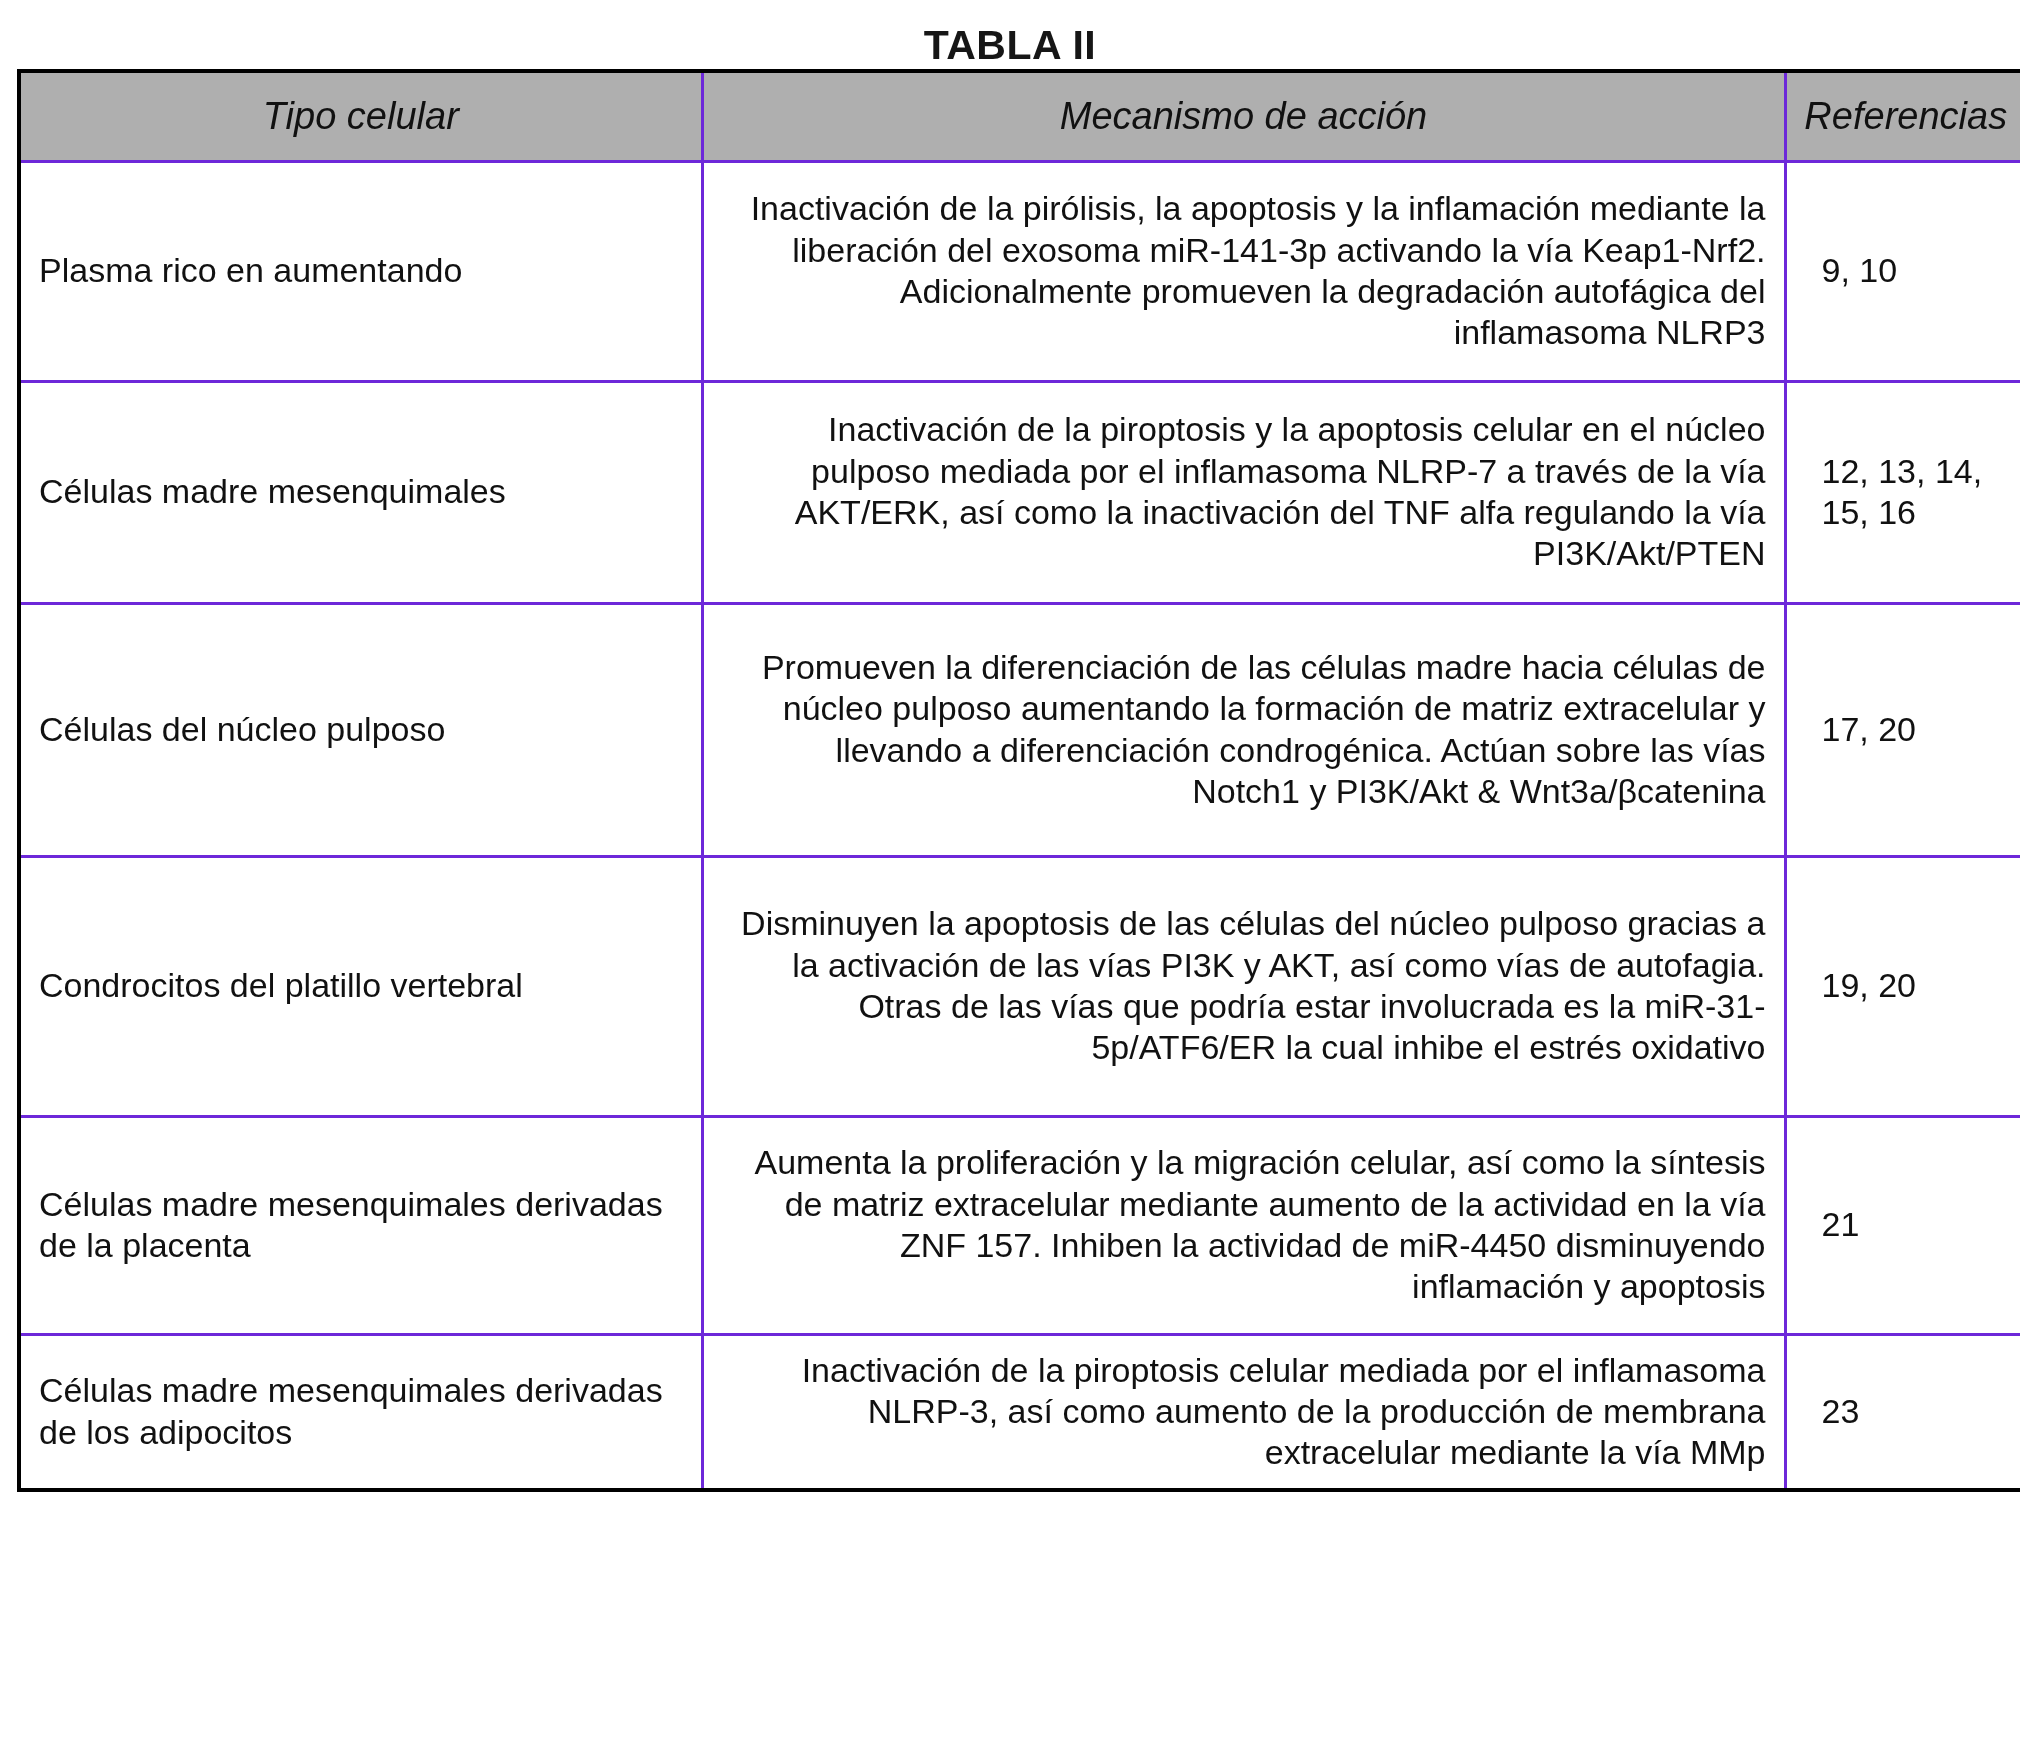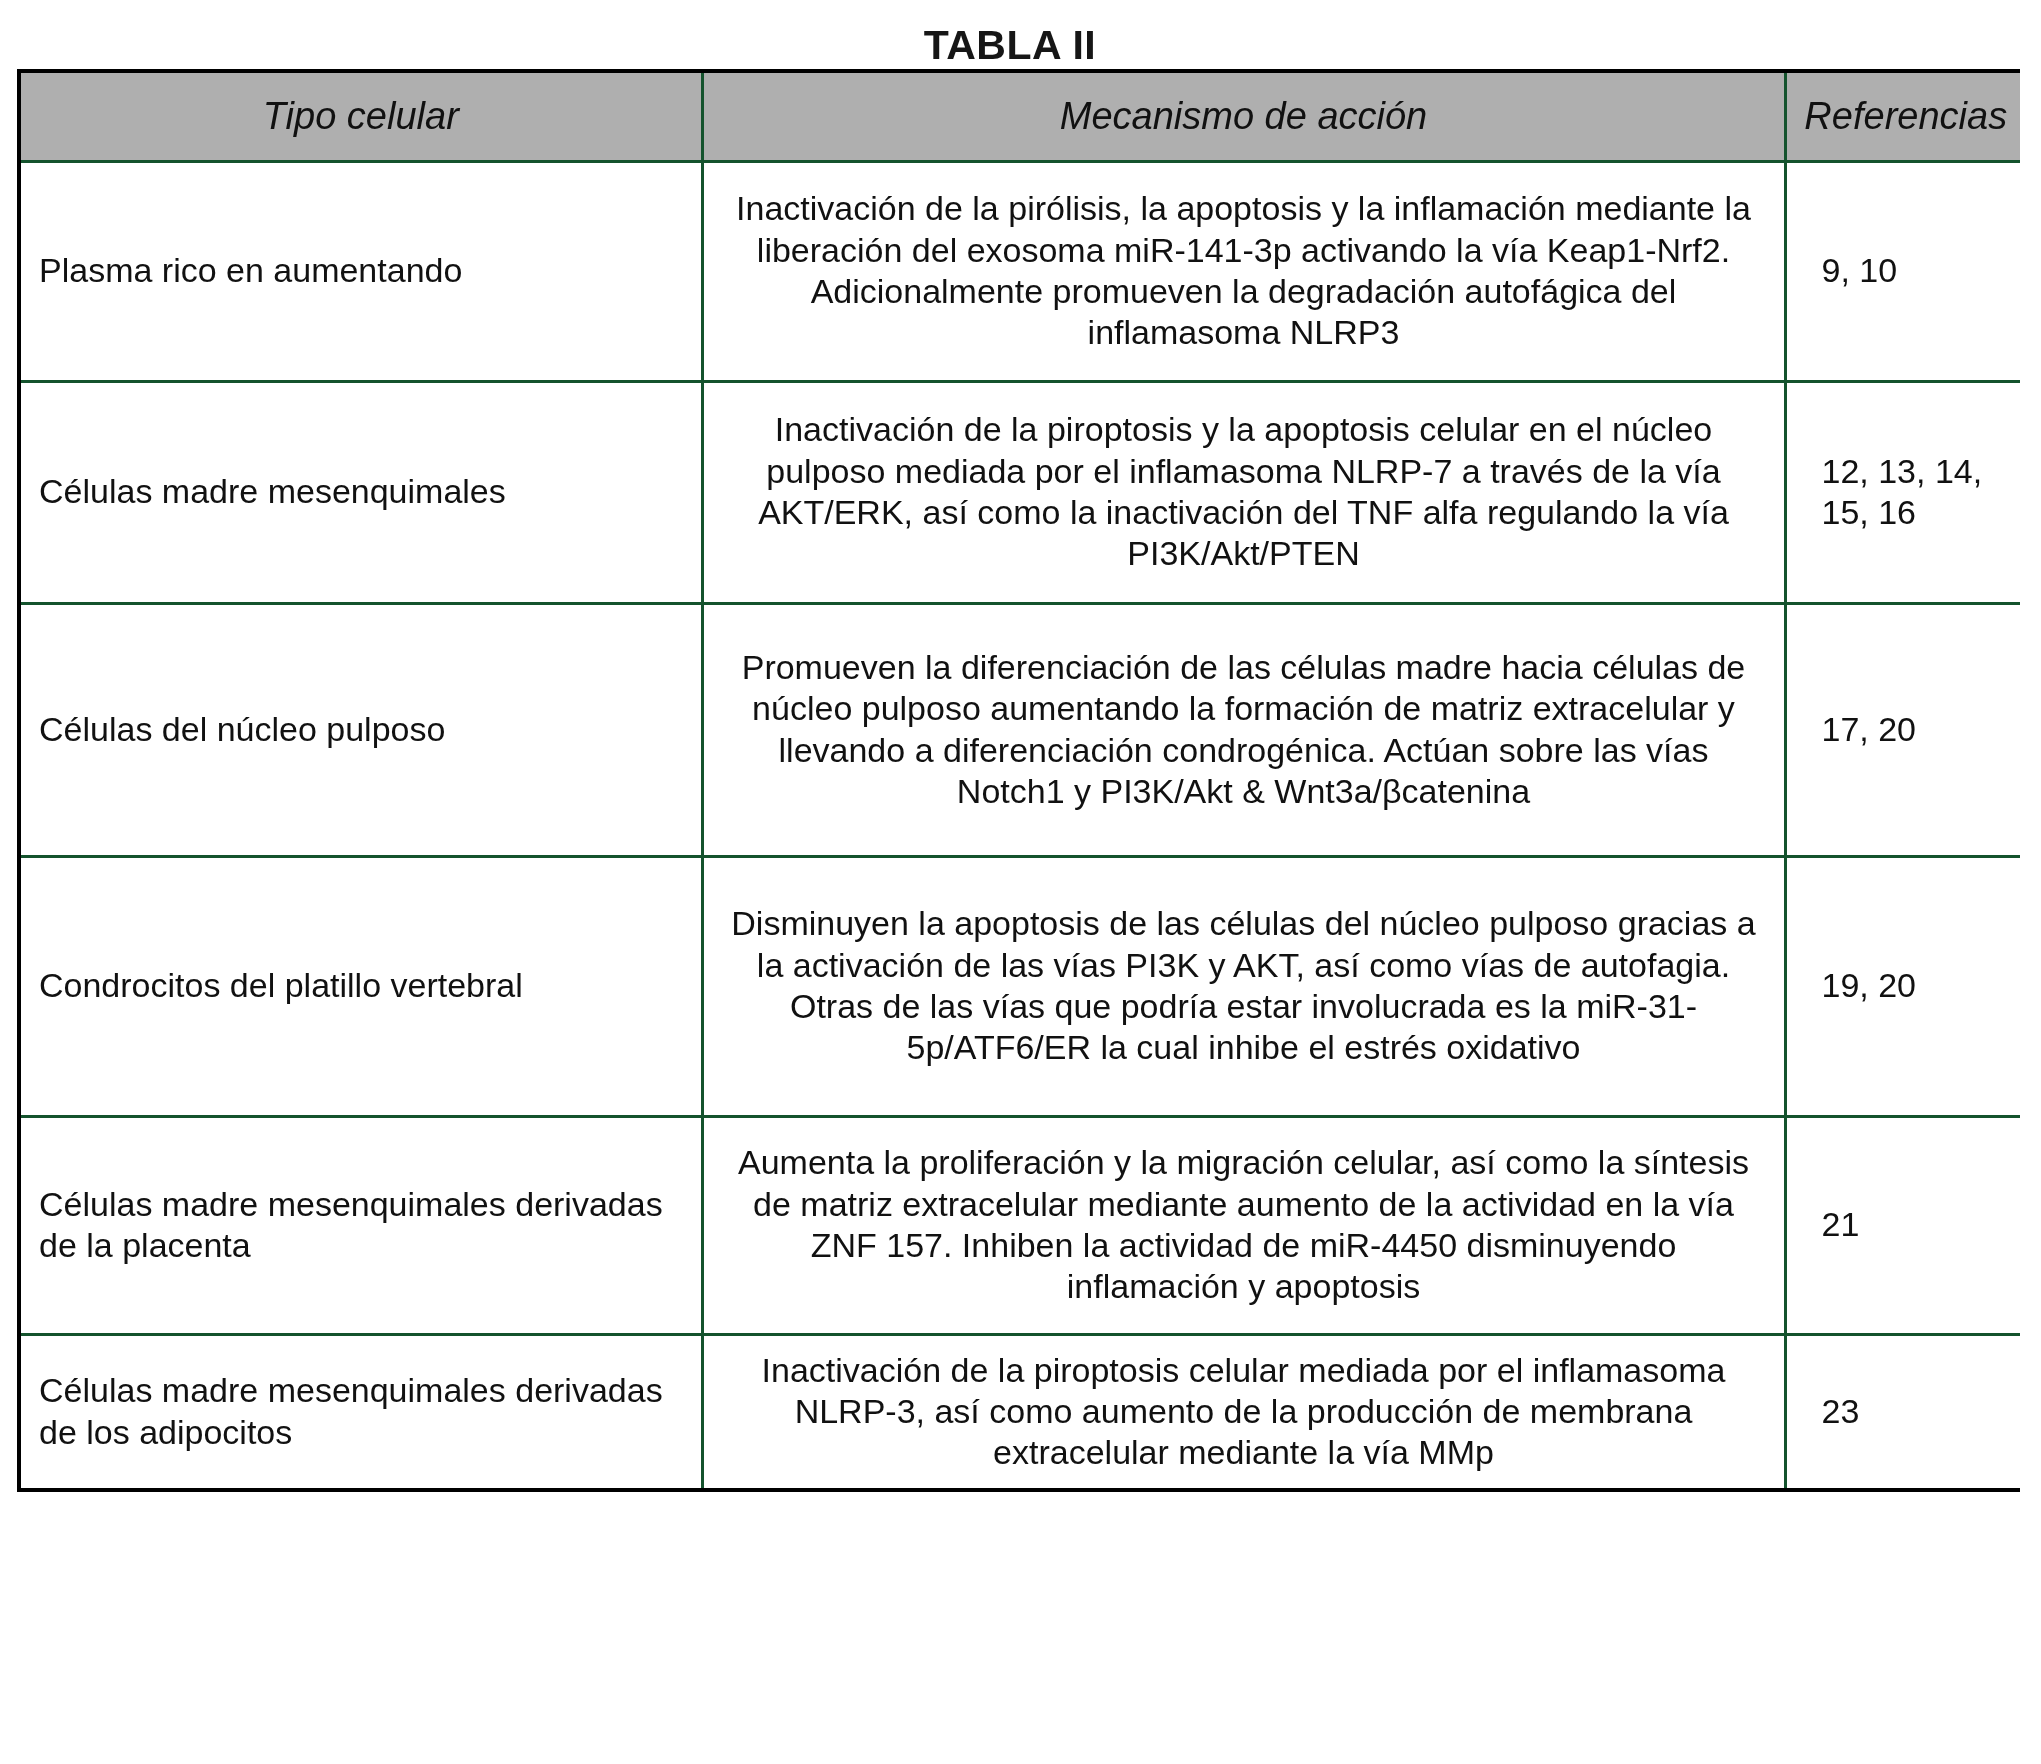--- a/index.html
+++ b/index.html
@@ -38,40 +38,40 @@
     border-collapse: collapse;
     table-layout: fixed;
     width: 2008px;
     margin-left: 17px;
     border: 4px solid #000000;
   }
   col.c-tipo { width: 683px; }
   col.c-mecanismo { width: 1083px; }
   col.c-refs { width: 242px; }
   th, td {
-    border: 3px solid #14532d;
+    border: 3px solid #6d28d9;
     box-sizing: border-box;
     vertical-align: middle;
     font-size: 34px;
   }
   thead th {
     height: 90px;
     background: #AFAFAF;
     font-style: italic;
     font-weight: normal;
     font-size: 38px;
     text-align: center;
     padding: 0 10px;
   }
   td {
     padding: 14px 18px;
     line-height: 1.22;
   }
   td.col-tipo { text-align: left; }
-  td.col-mecanismo { text-align: center; }
+  td.col-mecanismo { text-align: right; }
   td.col-refs { text-align: left; padding-left: 35px; }
   tr.r1 { height: 220px; }
   tr.r2 { height: 222px; }
   tr.r3 { height: 253px; }
   tr.r4 { height: 260px; }
   tr.r5 { height: 218px; }
   tr.r6 { height: 163px; }
   tr.r7 { height: 152px; }
 </style>
 </head>

